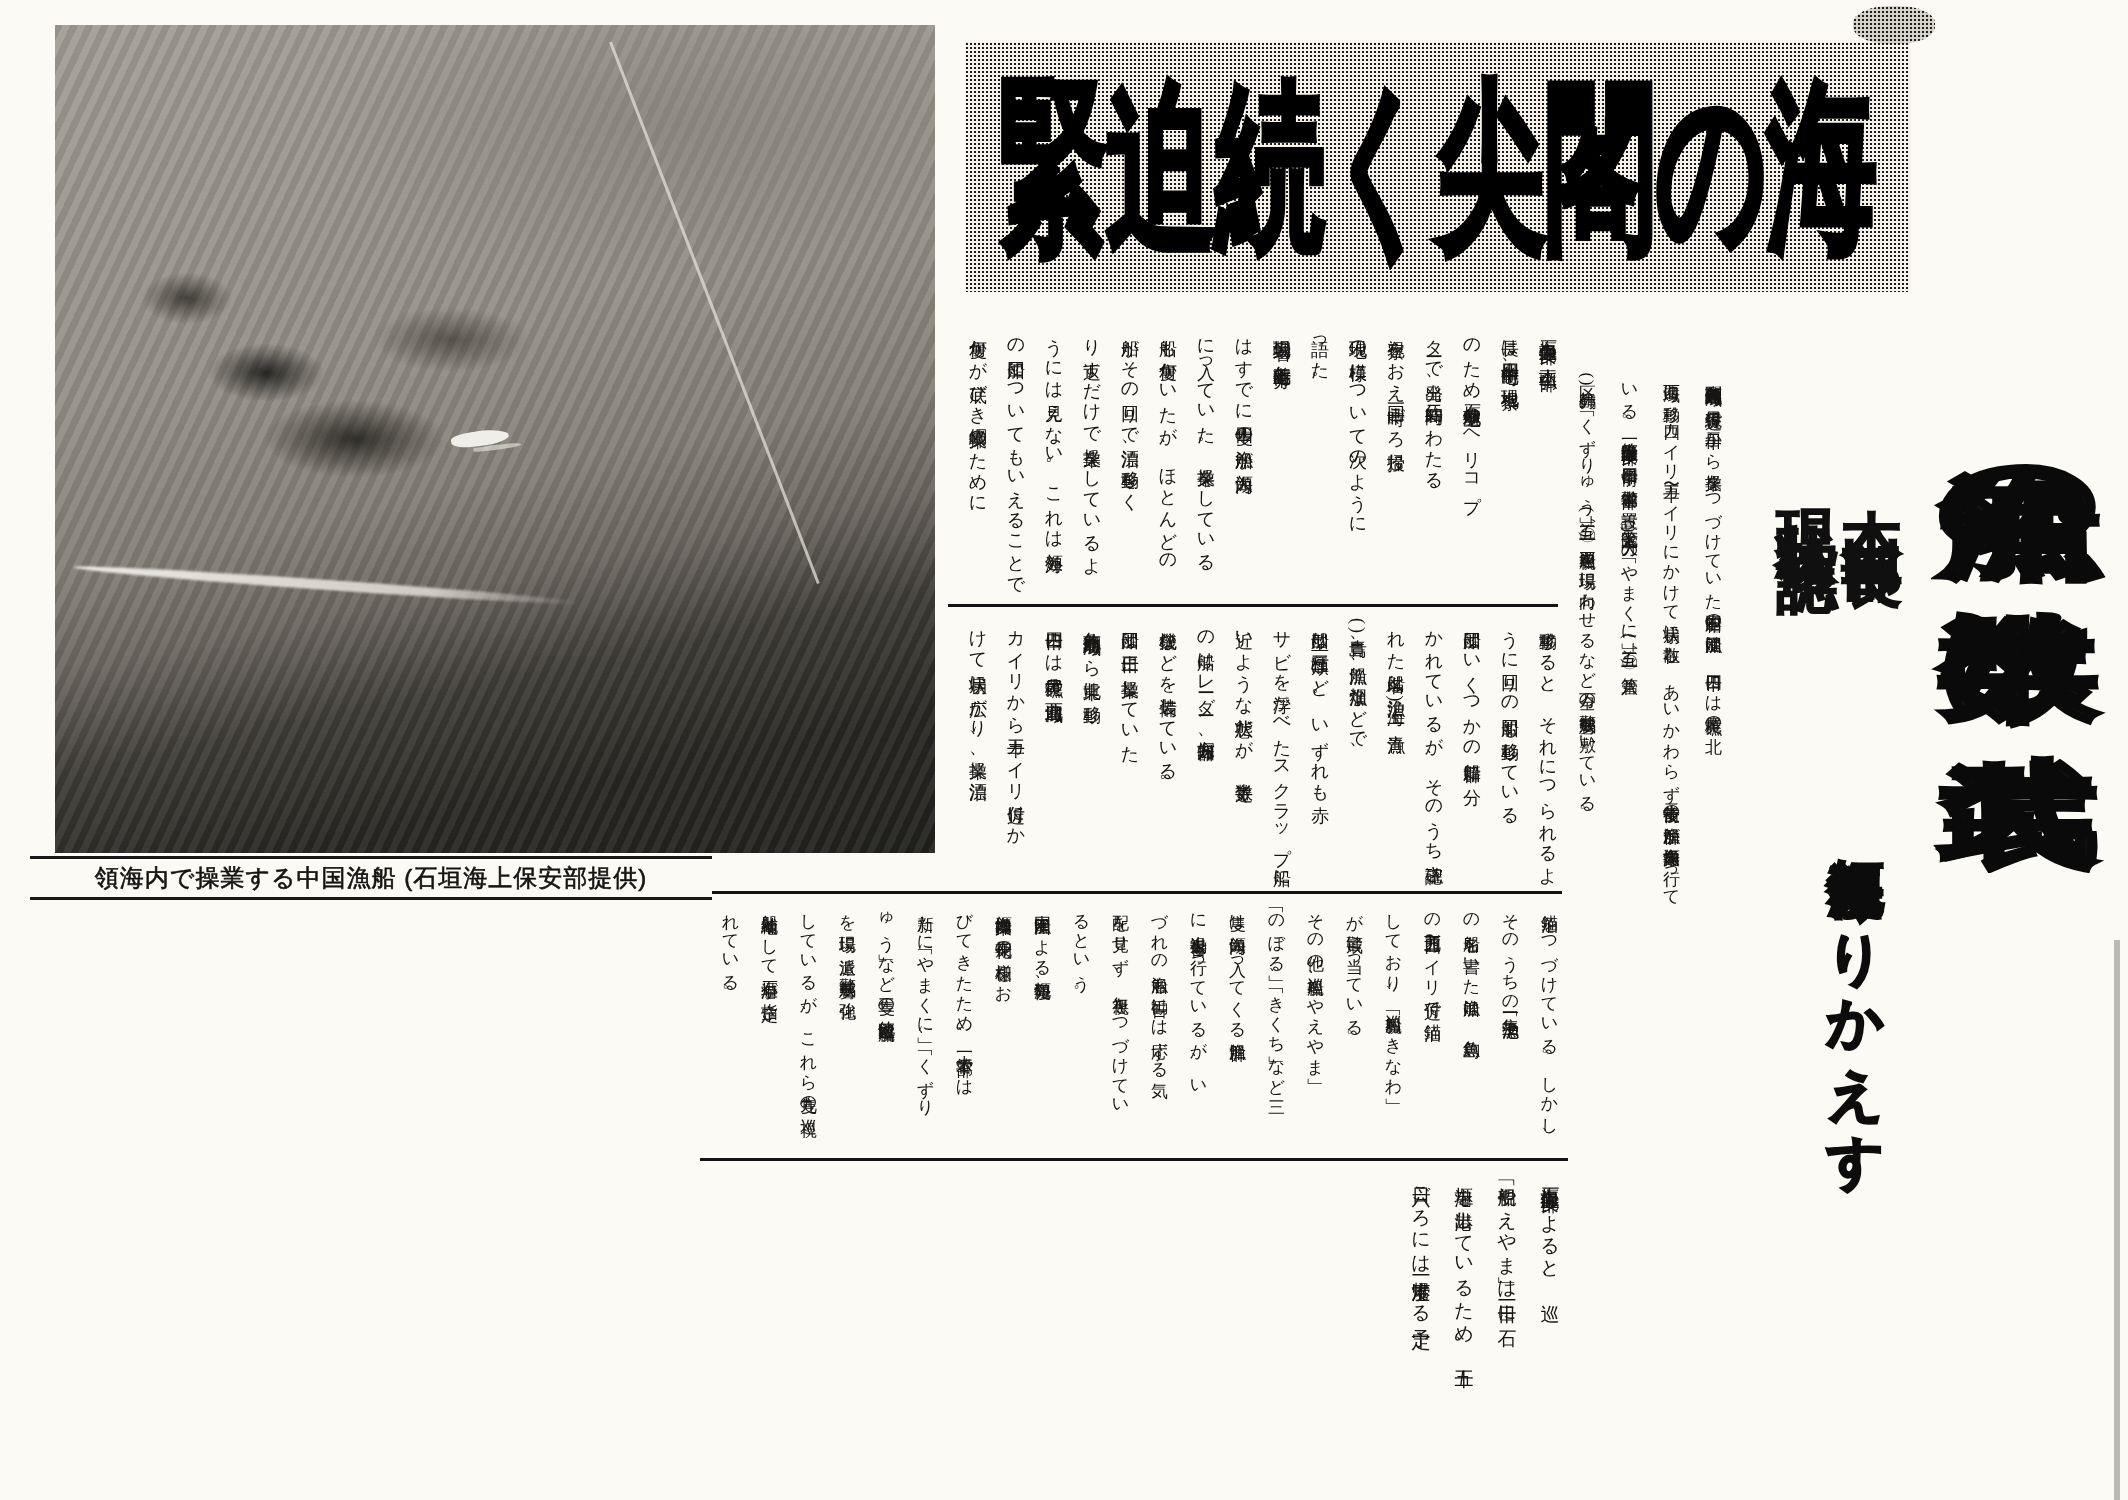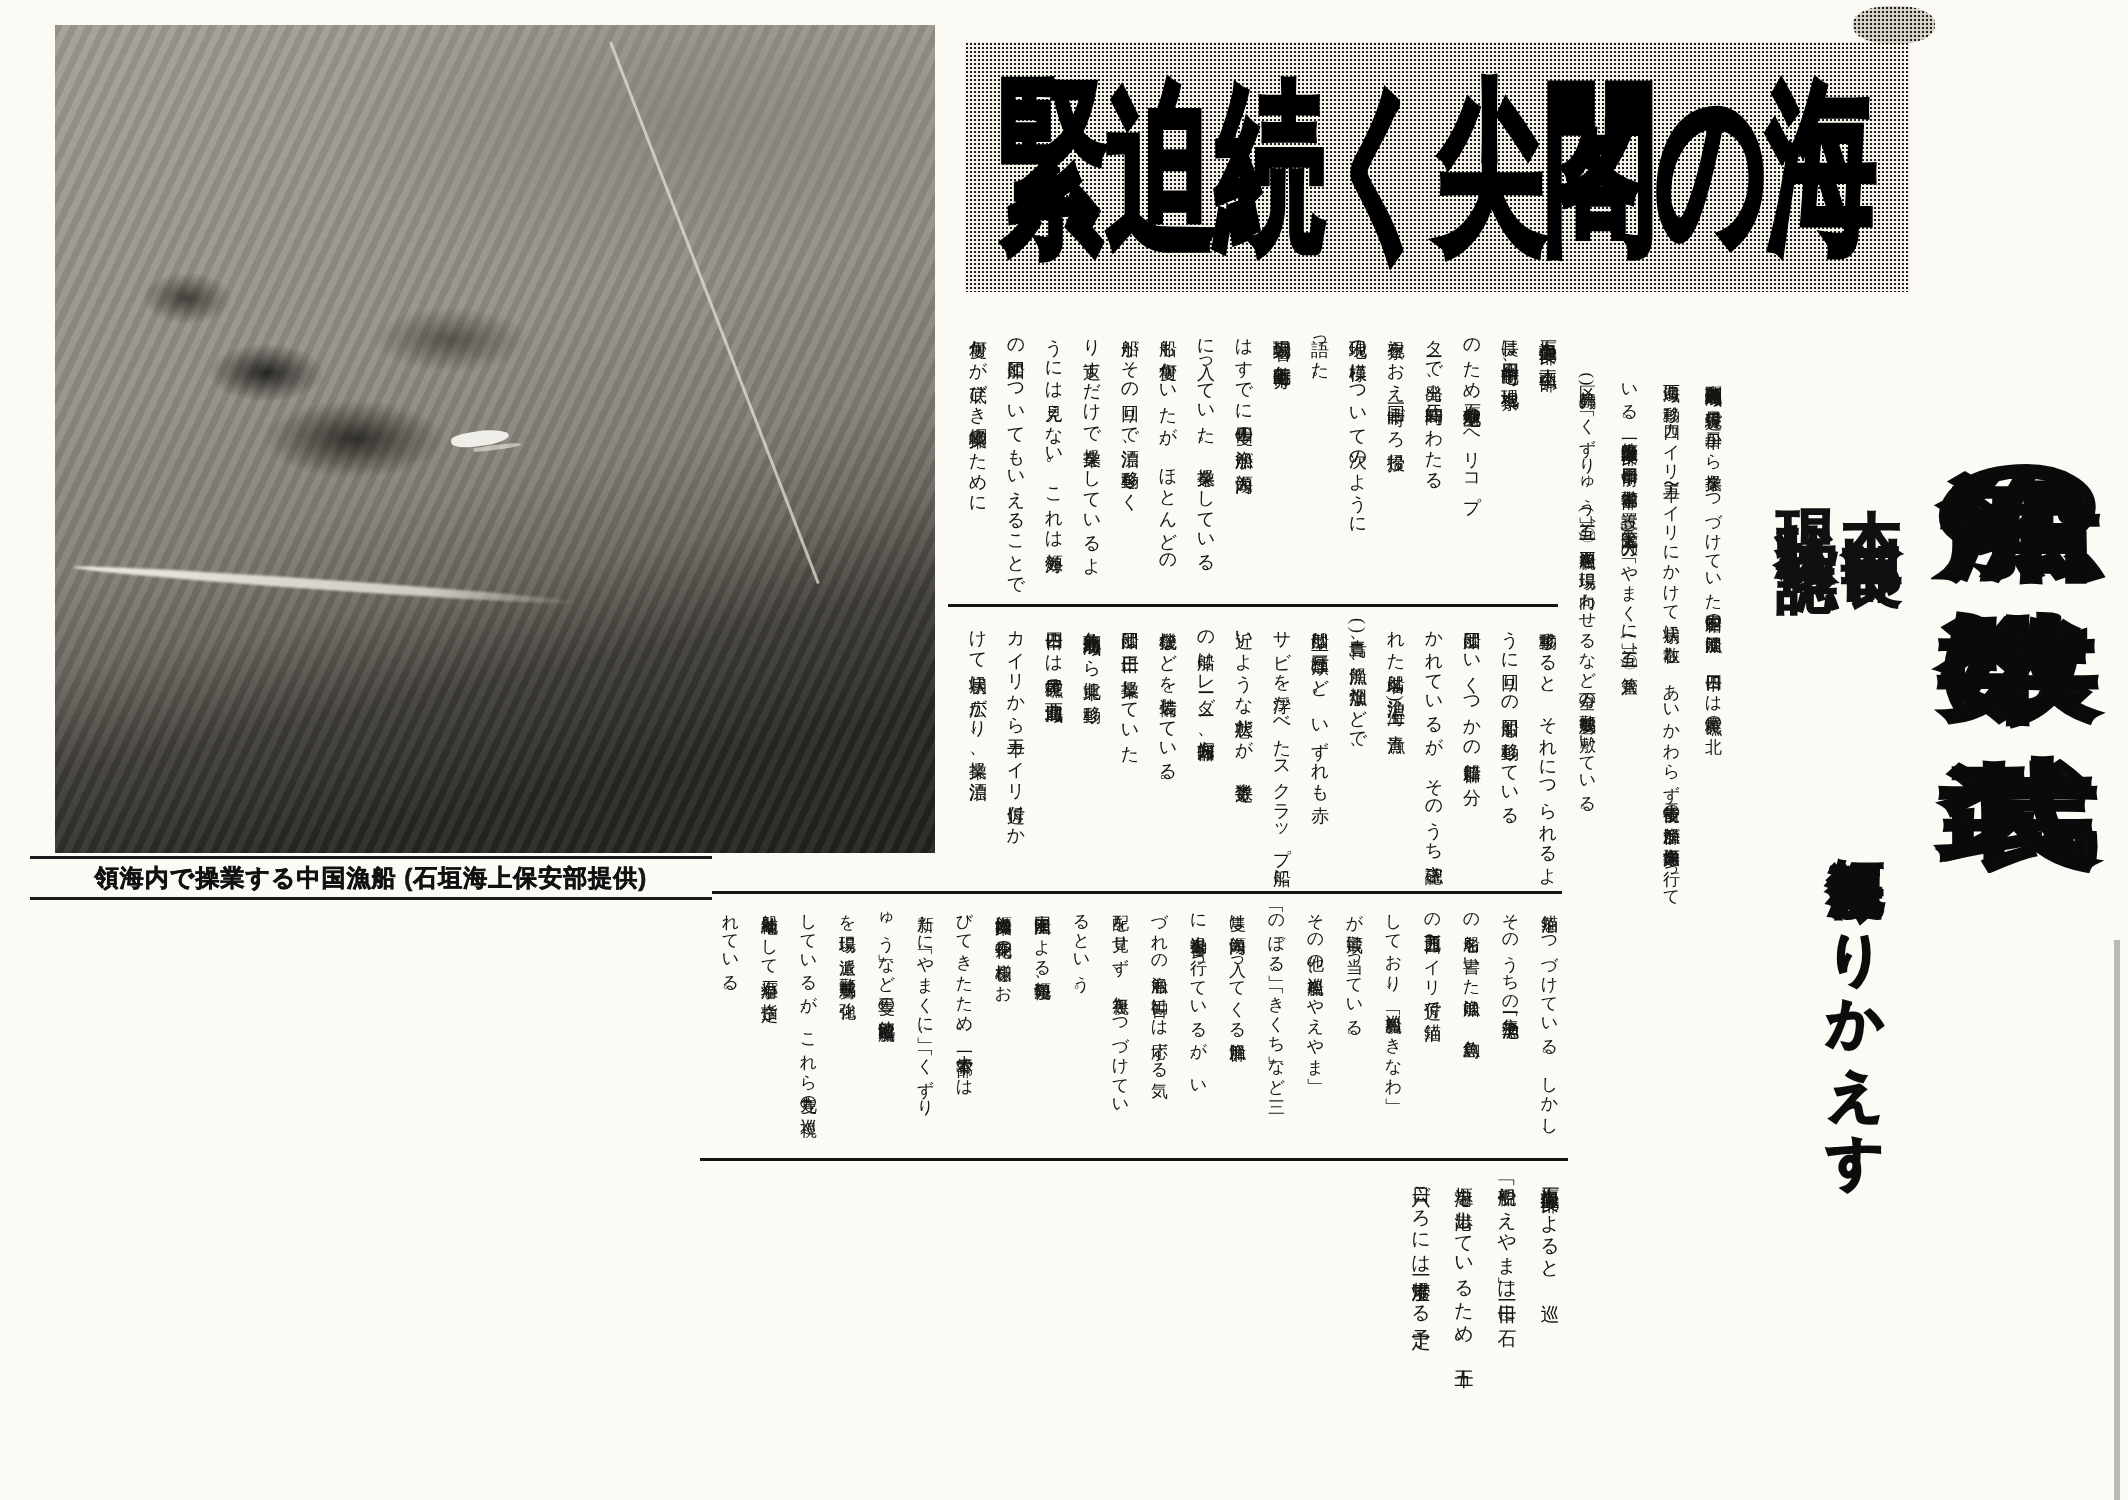--- a/index.html
+++ b/index.html
@@ -26,21 +26,21 @@
   .photo-line{position:absolute; left:63%; top:2%; width:3px; height:70%;
     background:rgba(225,223,214,.75); transform:rotate(-21deg); transform-origin:top;}
   .photo-boat{position:absolute; left:45%; top:49%; width:58px; height:15px;
     background:#efeee8; border-radius:40% 60% 50% 50%;
     box-shadow:16px 11px 0 -5px rgba(235,233,225,.6); transform:rotate(-8deg);}
   
   .caption-strip{
     position:absolute; left:30px; top:856px; width:682px; height:38px;
     border-top:3px solid #191919; border-bottom:3px solid #191919;
     display:flex; align-items:center; justify-content:center;
-    font-family:"Liberation Sans", sans-serif; font-weight:bold; font-size:24px;
+    font-family:"Liberation Sans", sans-serif; font-weight:normal; font-size:24px;
     letter-spacing:1px; -webkit-text-stroke:.6px #111;
   }
   
   .banner{
     position:absolute; left:965px; top:42px; width:945px; height:250px;
     background-color:#f4f2ea;
     background-image:radial-gradient(circle,#1d1c1a 1.05px,transparent 1.5px);
     background-size:4px 4px;
     display:flex; align-items:center; justify-content:center; overflow:hidden;
   }

